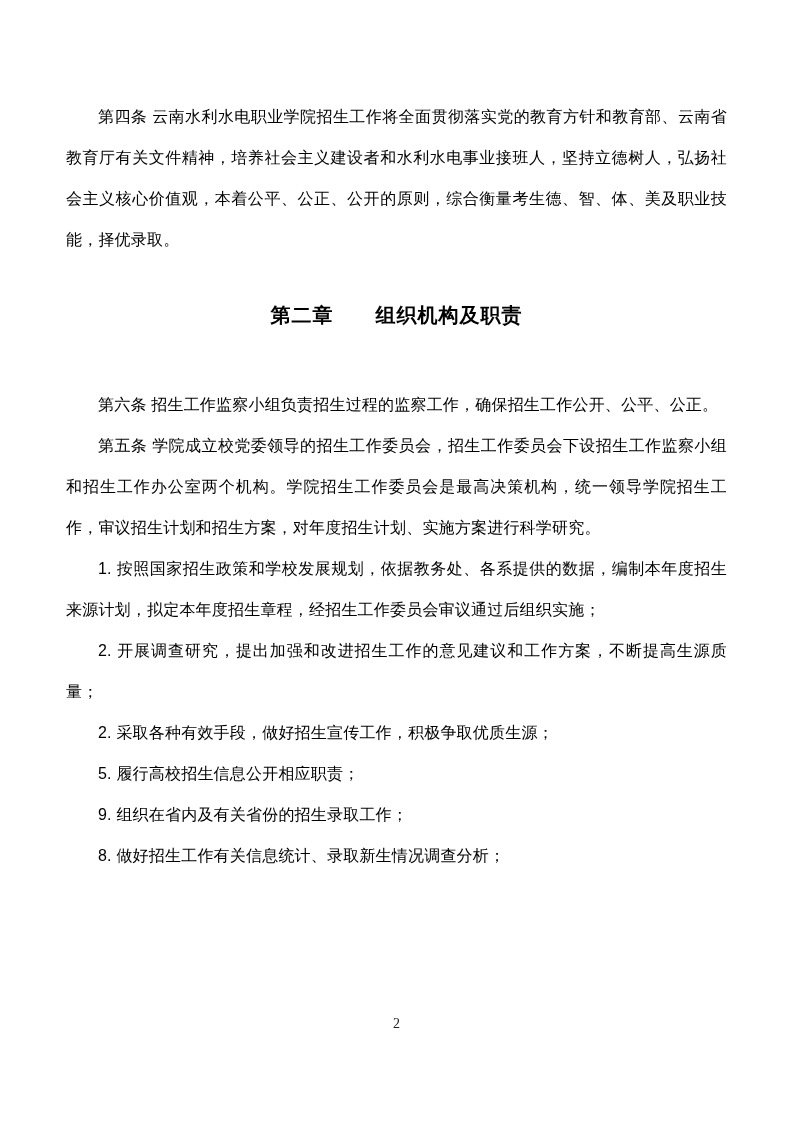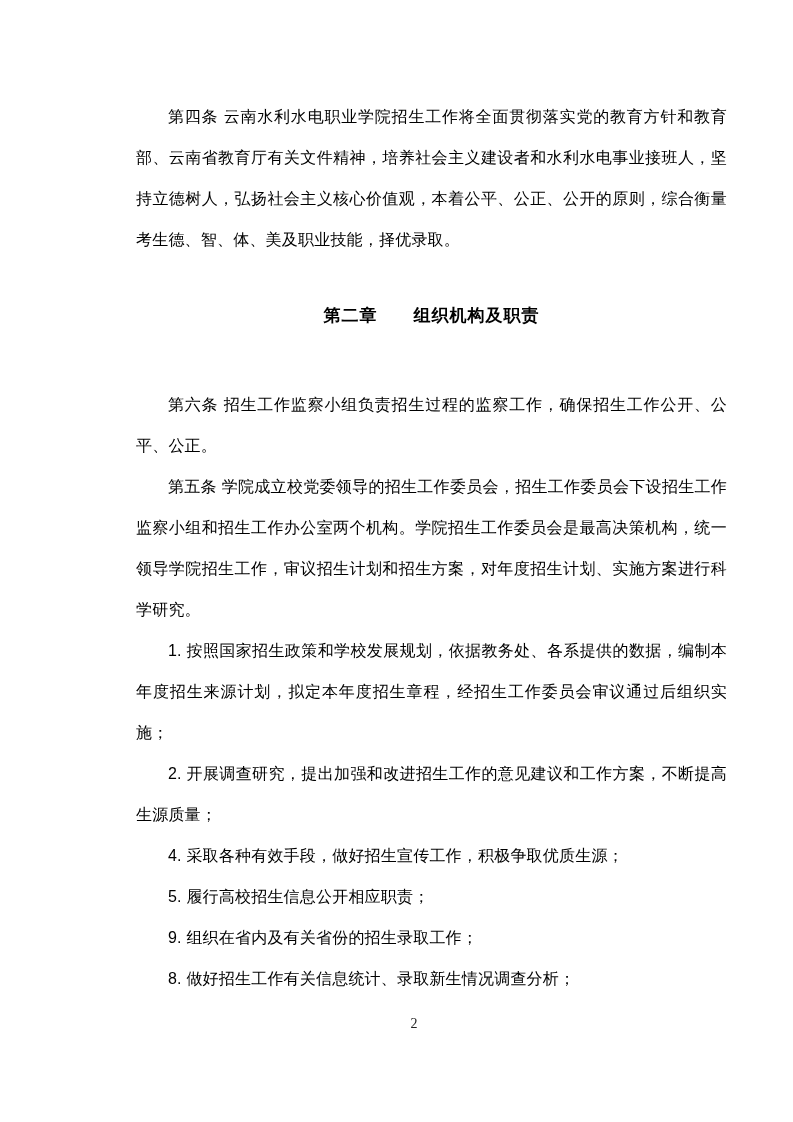--- a/index.html
+++ b/index.html
@@ -1,15 +1,15 @@
 <!DOCTYPE html>
 <html><head>
 <meta charset="utf-8">
 <style>
-  * { box-sizing: border-box; padding-left: 35px; }
+  * { box-sizing: border-box; }
   html, body { margin: 0; padding: 0; background: #ffffff; }
   .page {
     position: relative;
     width: 793px;
     height: 1122px;
     margin: 0 auto;
     background: #ffffff;
     color: #000000;
     font-family: "Liberation Sans", sans-serif;
     overflow: hidden;
@@ -24,21 +24,21 @@
     margin: 0;
     font-size: 16px;
     line-height: 41px;
     text-align: justify;
     text-indent: 2em;
     font-weight: 500;
     letter-spacing: 0.2px;
   }
   .chapter-heading {
     margin: 32px 0 45px 0;
-    font-size: 17px;
+    font-size: 20px;
     line-height: 47px;
     font-weight: bold;
     text-align: center;
     text-indent: 0;
     letter-spacing: 1px;
   }
   .page-number {
     position: absolute;
     top: 1016px;
     left: 0;
@@ -53,19 +53,19 @@
 <body>
 
 <div class="page">
   <div class="body-text">
     <p class="para">第四条 云南水利水电职业学院招生工作将全面贯彻落实党的教育方针和教育部、云南省教育厅有关文件精神，培养社会主义建设者和水利水电事业接班人，坚持立德树人，弘扬社会主义核心价值观，本着公平、公正、公开的原则，综合衡量考生德、智、体、美及职业技能，择优录取。</p>
     <h2 class="chapter-heading">第二章　　组织机构及职责</h2>
     <p class="para">第六条 招生工作监察小组负责招生过程的监察工作，确保招生工作公开、公平、公正。</p>
     <p class="para">第五条 学院成立校党委领导的招生工作委员会，招生工作委员会下设招生工作监察小组和招生工作办公室两个机构。学院招生工作委员会是最高决策机构，统一领导学院招生工作，审议招生计划和招生方案，对年度招生计划、实施方案进行科学研究。</p>
     <p class="para">1. 按照国家招生政策和学校发展规划，依据教务处、各系提供的数据，编制本年度招生来源计划，拟定本年度招生章程，经招生工作委员会审议通过后组织实施；</p>
     <p class="para">2. 开展调查研究，提出加强和改进招生工作的意见建议和工作方案，不断提高生源质量；</p>
-    <p class="para">4. 采取各种有效手段，做好招生宣传工作，积极争取优质生源；</p>
+    <p class="para">2. 采取各种有效手段，做好招生宣传工作，积极争取优质生源；</p>
     <p class="para">5. 履行高校招生信息公开相应职责；</p>
     <p class="para">9. 组织在省内及有关省份的招生录取工作；</p>
     <p class="para">8. 做好招生工作有关信息统计、录取新生情况调查分析；</p>
   </div>
   <div class="page-number">2</div>
 </div>
 
 </body></html>

